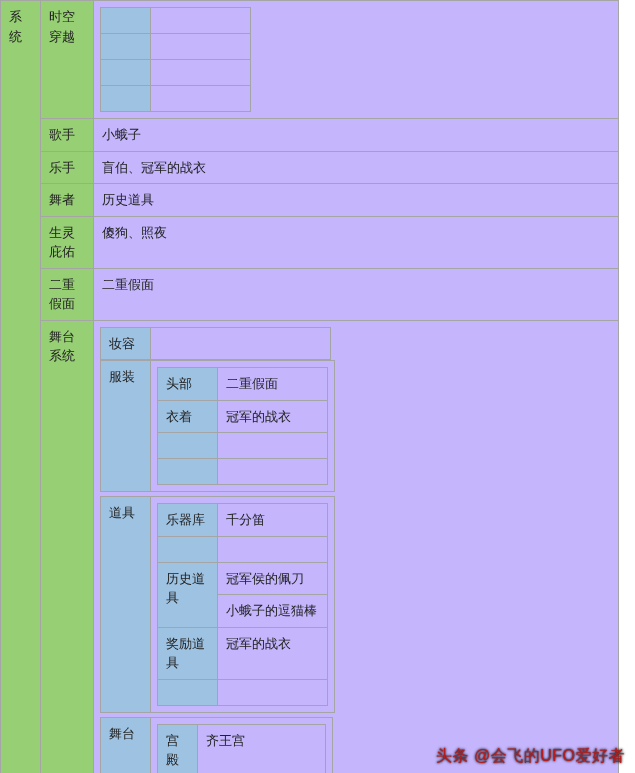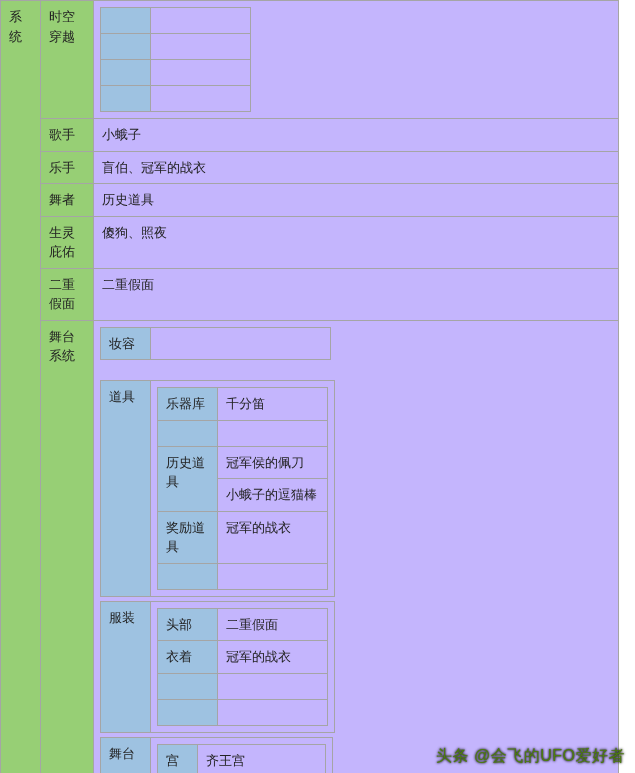--- a/index.html
+++ b/index.html
@@ -36,21 +36,21 @@
     height: 26px;
   }
   .nested {
     padding: 6px;
   }
   .watermark {
     position: absolute;
     right: 10px;
     bottom: 6px;
     font-size: 16px;
-    color: #4d7c0f;
+    color: #b91c1c;
     text-shadow: 0 0 3px rgba(0,0,0,.8), 0 0 2px rgba(0,0,0,.8);
     pointer-events: none;
     letter-spacing: .5px;
   }
 </style>
 </head>
 <body>
 
 <table>
   <tbody>
@@ -97,25 +97,55 @@
     <td>傻狗、照夜</td>
   </tr>
   <tr>
     <td class="hdr-green">二重假面</td>
     <td>二重假面</td>
   </tr>
   <tr>
     <td class="hdr-green">舞台系统</td>
     <td class="nested">
 
-      <table style="margin-bottom:20px">
+      <table style="margin-bottom:0">
         <tbody>
               <tr>
           <td class="hdr-blue" style="width:50px">妆容</td>
           <td style="width:180px"></td>
+        </tr>
+      </tbody>
+          </table>
+
+      <table style="margin-bottom:4px">
+        <tbody>
+              <tr>
+          <td class="hdr-blue" rowspan="4" style="width:50px">服装</td>
+          <td class="nested">
+            <table>
+              <tbody>
+                      <tr>
+                <td class="hdr-blue" style="width:60px">头部</td>
+                <td style="width:110px">二重假面</td>
+              </tr>
+              <tr>
+                <td class="hdr-blue">衣着</td>
+                <td>冠军的战衣</td>
+              </tr>
+              <tr>
+                <td class="hdr-blue empty"></td>
+                <td class="empty"></td>
+              </tr>
+              <tr>
+                <td class="hdr-blue empty"></td>
+                <td class="empty"></td>
+              </tr>
+            </tbody>
+                  </table>
+          </td>
         </tr>
       </tbody>
           </table>
 
       <table style="margin-bottom:4px">
         <tbody>
               <tr>
           <td class="hdr-blue" style="width:50px">道具</td>
           <td class="nested">
             <table>
@@ -143,50 +173,20 @@
                 <td class="hdr-blue empty"></td>
                 <td class="empty"></td>
               </tr>
             </tbody>
                   </table>
           </td>
         </tr>
       </tbody>
           </table>
 
-      <table style="margin-bottom:4px">
-        <tbody>
-              <tr>
-          <td class="hdr-blue" rowspan="4" style="width:50px">服装</td>
-          <td class="nested">
-            <table>
-              <tbody>
-                      <tr>
-                <td class="hdr-blue" style="width:60px">头部</td>
-                <td style="width:110px">二重假面</td>
-              </tr>
-              <tr>
-                <td class="hdr-blue">衣着</td>
-                <td>冠军的战衣</td>
-              </tr>
-              <tr>
-                <td class="hdr-blue empty"></td>
-                <td class="empty"></td>
-              </tr>
-              <tr>
-                <td class="hdr-blue empty"></td>
-                <td class="empty"></td>
-              </tr>
-            </tbody>
-                  </table>
-          </td>
-        </tr>
-      </tbody>
-          </table>
-
       <table>
         <tbody>
               <tr>
           <td class="hdr-blue" rowspan="2" style="width:50px">舞台</td>
           <td class="nested">
             <table>
               <tbody>
                       <tr>
                 <td class="hdr-blue" style="width:40px">宫殿</td>
                 <td style="width:128px">齐王宫</td>

